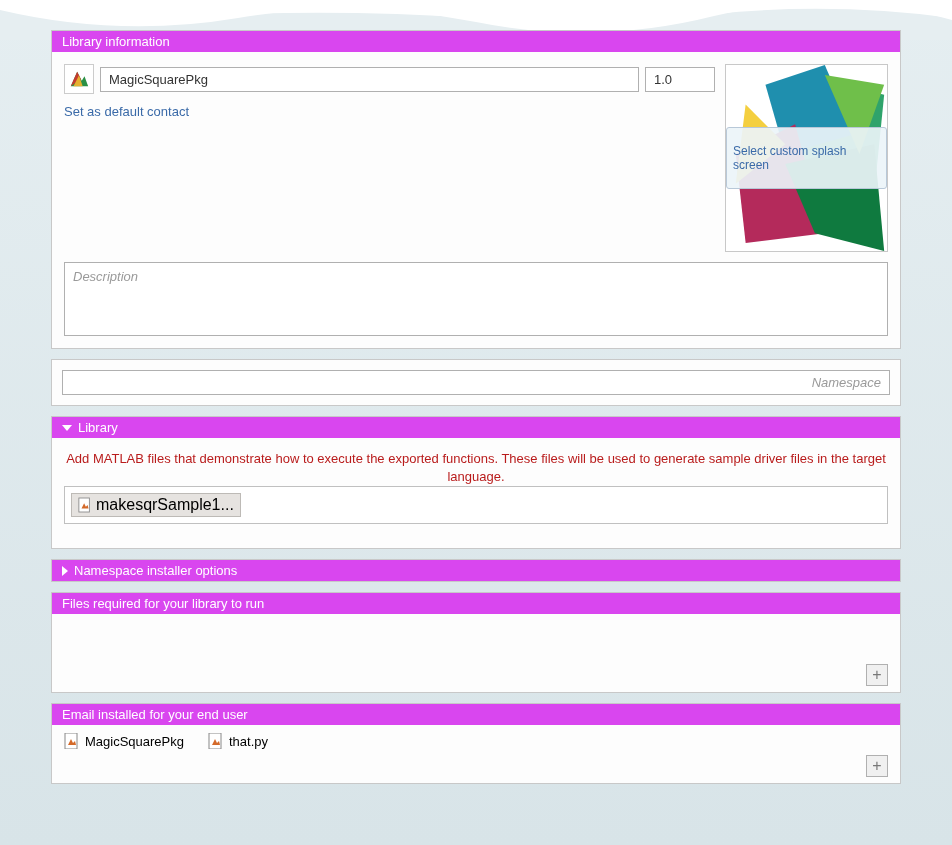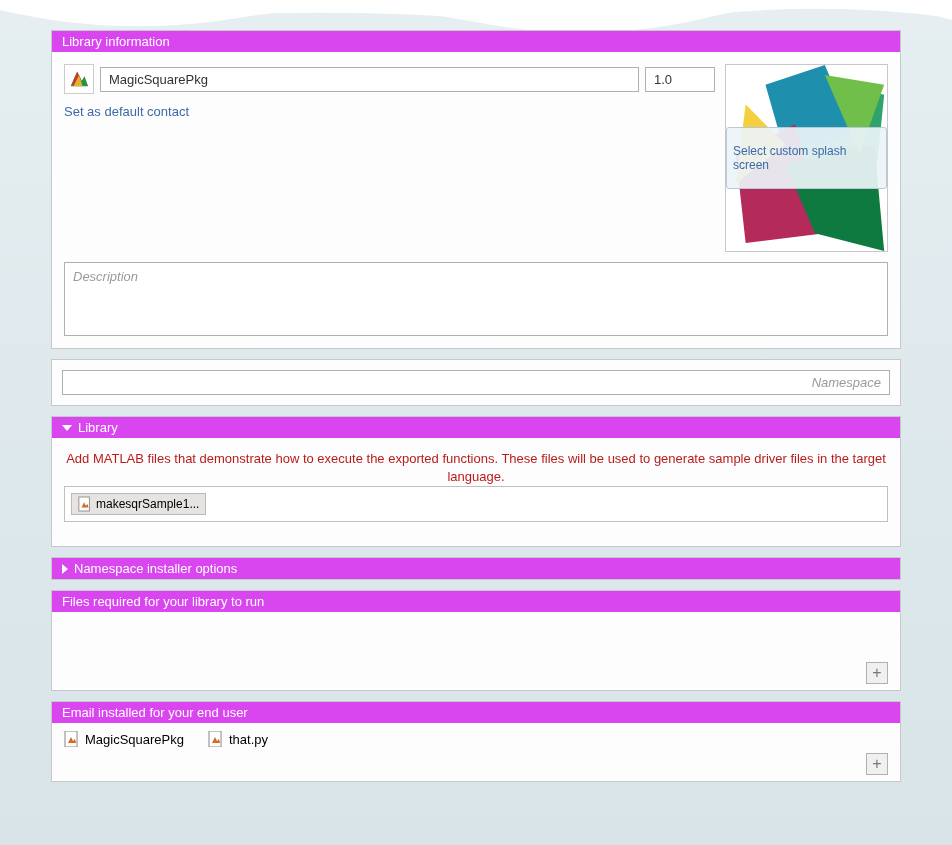--- a/index.html
+++ b/index.html
@@ -172,21 +172,21 @@
       min-height: 30px;
       background: #fff;
     }
     .sample-chip {
       display: inline-flex;
       align-items: center;
       gap: 4px;
       background: #e6e3e0;
       border: 1px solid #bdbab6;
       padding: 2px 6px;
-      font-size: 12px;
+      font-size: 16px;
     }
     .sample-chip .file-icon {
       width: 14px;
       height: 16px;
     }
     .samples-links {
       text-align: right;
       display: flex;
       justify-content: flex-end;
       gap: 20px;

